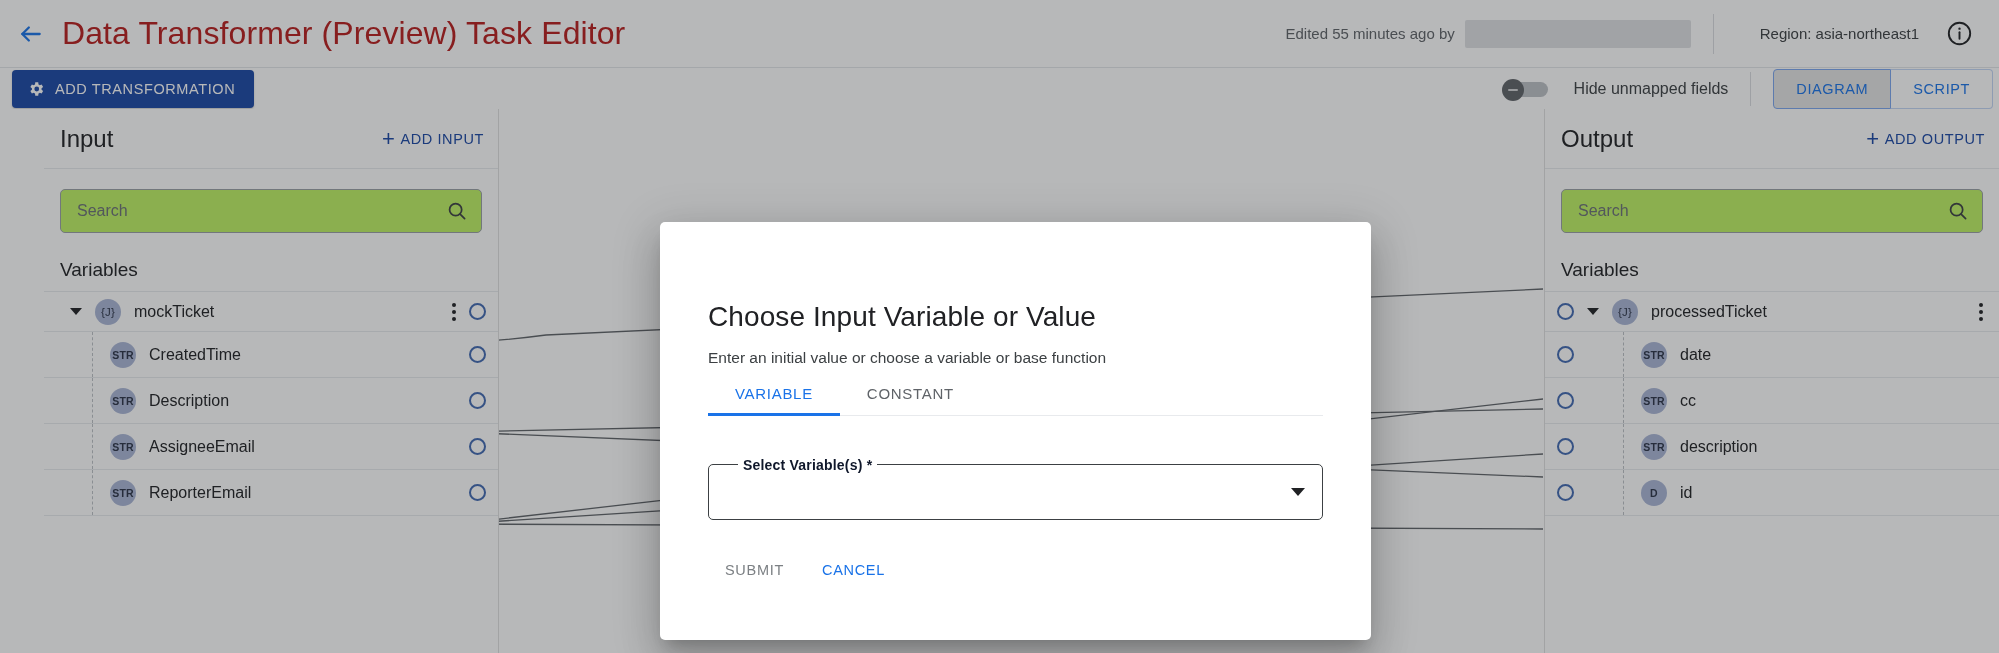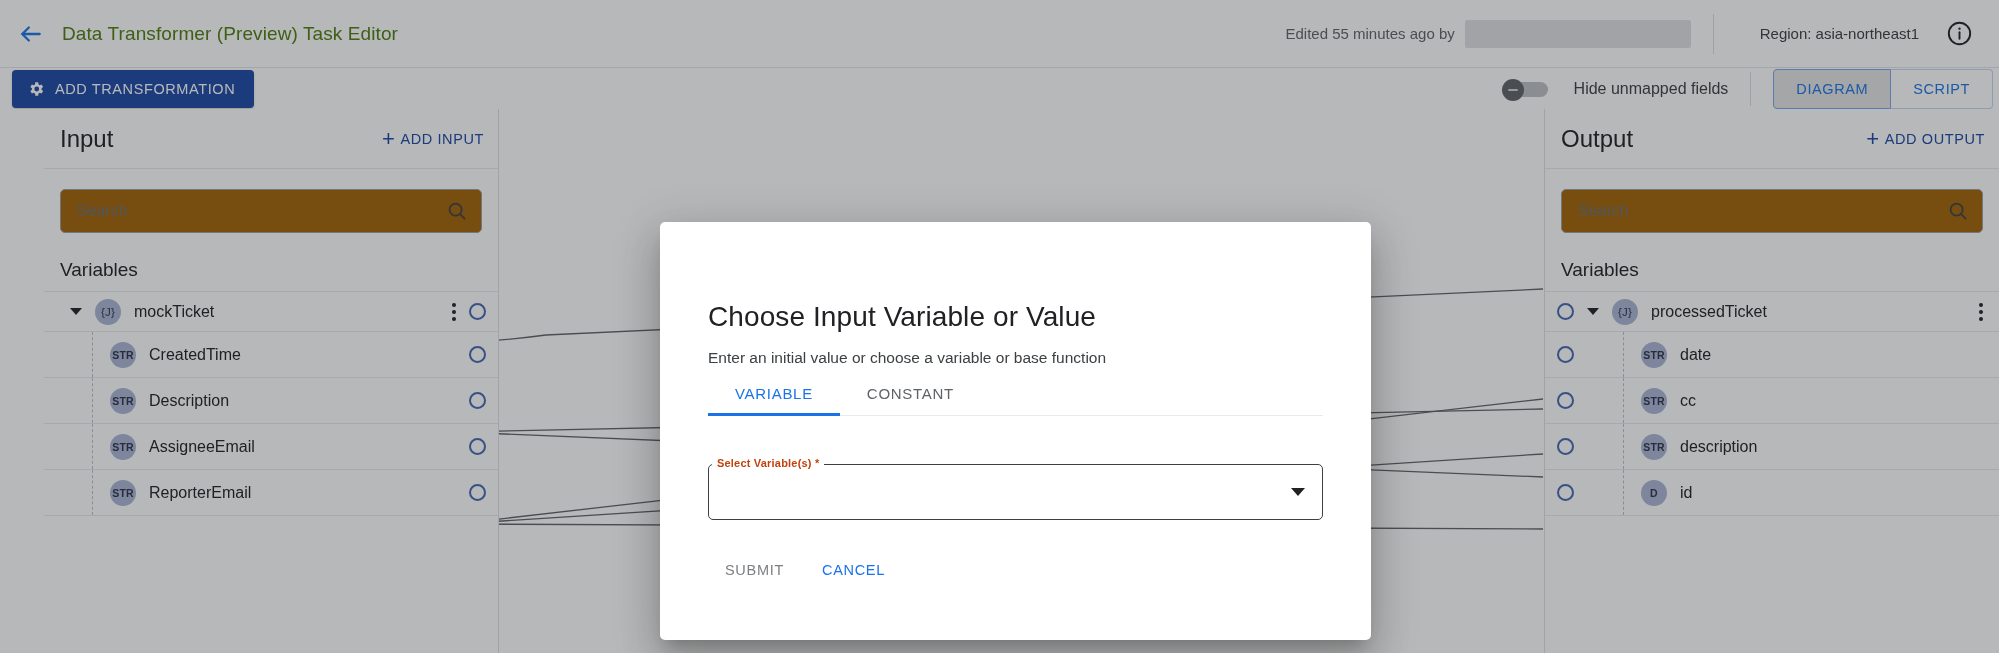--- a/index.html
+++ b/index.html
@@ -17,21 +17,21 @@
     display: flex; align-items: center;
     border-bottom: 1px solid #e4e6e9;
     background: #fff;
   }
   .back-arrow {
     width: 34px; height: 34px; margin-left: 14px; margin-right: 14px;
     display: flex; align-items: center; justify-content: center;
     color: #1a73e8; cursor: pointer; flex: 0 0 auto;
   }
   .page-title {
-    font-size: 19px; color: #4d7c0f; font-weight: 400;
+    font-size: 32px; color: #b91c1c; font-weight: 400;
     letter-spacing: 0.1px; white-space: nowrap;
   }
   .header-spacer { flex: 1 1 auto; }
   .edited-text {
     font-size: 15px; color: #5f6368; white-space: nowrap; margin-right: 10px;
   }
   .redacted-block {
     width: 226px; height: 28px; background: #dfe1e3; border-radius: 2px;
   }
   .hdr-divider {
@@ -114,21 +114,21 @@
     display: flex; align-items: center; gap: 5px;
     color: #1a47a5; font-size: 14.5px; font-weight: 500; letter-spacing: 0.6px;
     cursor: pointer; white-space: nowrap;
   }
   .plus-icon { font-size: 22px; font-weight: 400; line-height: 1; }
 
   .search-wrap { padding: 20px 16px 0 16px; }
   .search-box {
     display: flex; align-items: center;
     height: 44px; border: 1px solid #9aa0a6; border-radius: 5px;
-    padding: 0 13px 0 16px; background: #a16207;
+    padding: 0 13px 0 16px; background: #bef264;
   }
   .search-box input {
     flex: 1 1 auto; border: none; outline: none;
     font-size: 16px; color: #202124; background: transparent;
     font-family: "Liberation Sans", sans-serif;
   }
   .search-box input::placeholder { color: #6b7076; }
   .search-icon { flex: 0 0 auto; color: #3c4043; display: flex; }
 
   .variables-label {
@@ -222,23 +222,23 @@
     height: 3px; background: #1a73e8;
   }
   .select-wrap { position: relative; margin-top: 48px; }
   .select-field {
     position: relative; height: 56px;
     border: 1px solid #3c4043; border-radius: 5px;
     display: flex; align-items: center; padding: 0 17px;
     cursor: pointer; background: #fff;
   }
   .select-label {
-    position: absolute; left: 3px; top: -8px;
+    position: absolute; left: 29px; top: -8px;
     background: #fff; padding: 0 5px;
-    font-size: 11px; font-weight: 700; color: #c2410c;
+    font-size: 14px; font-weight: 700; color: #0f172a;
     letter-spacing: 0.2px; white-space: nowrap;
   }
   .select-value { flex: 1 1 auto; font-size: 16px; color: #202124; }
   .select-caret {
     width: 0; height: 0; flex: 0 0 auto;
     border-left: 7px solid transparent; border-right: 7px solid transparent;
     border-top: 8px solid #202124;
   }
   .modal-actions { display: flex; align-items: center; gap: 4px; margin-top: 30px; }
   .modal-btn {

